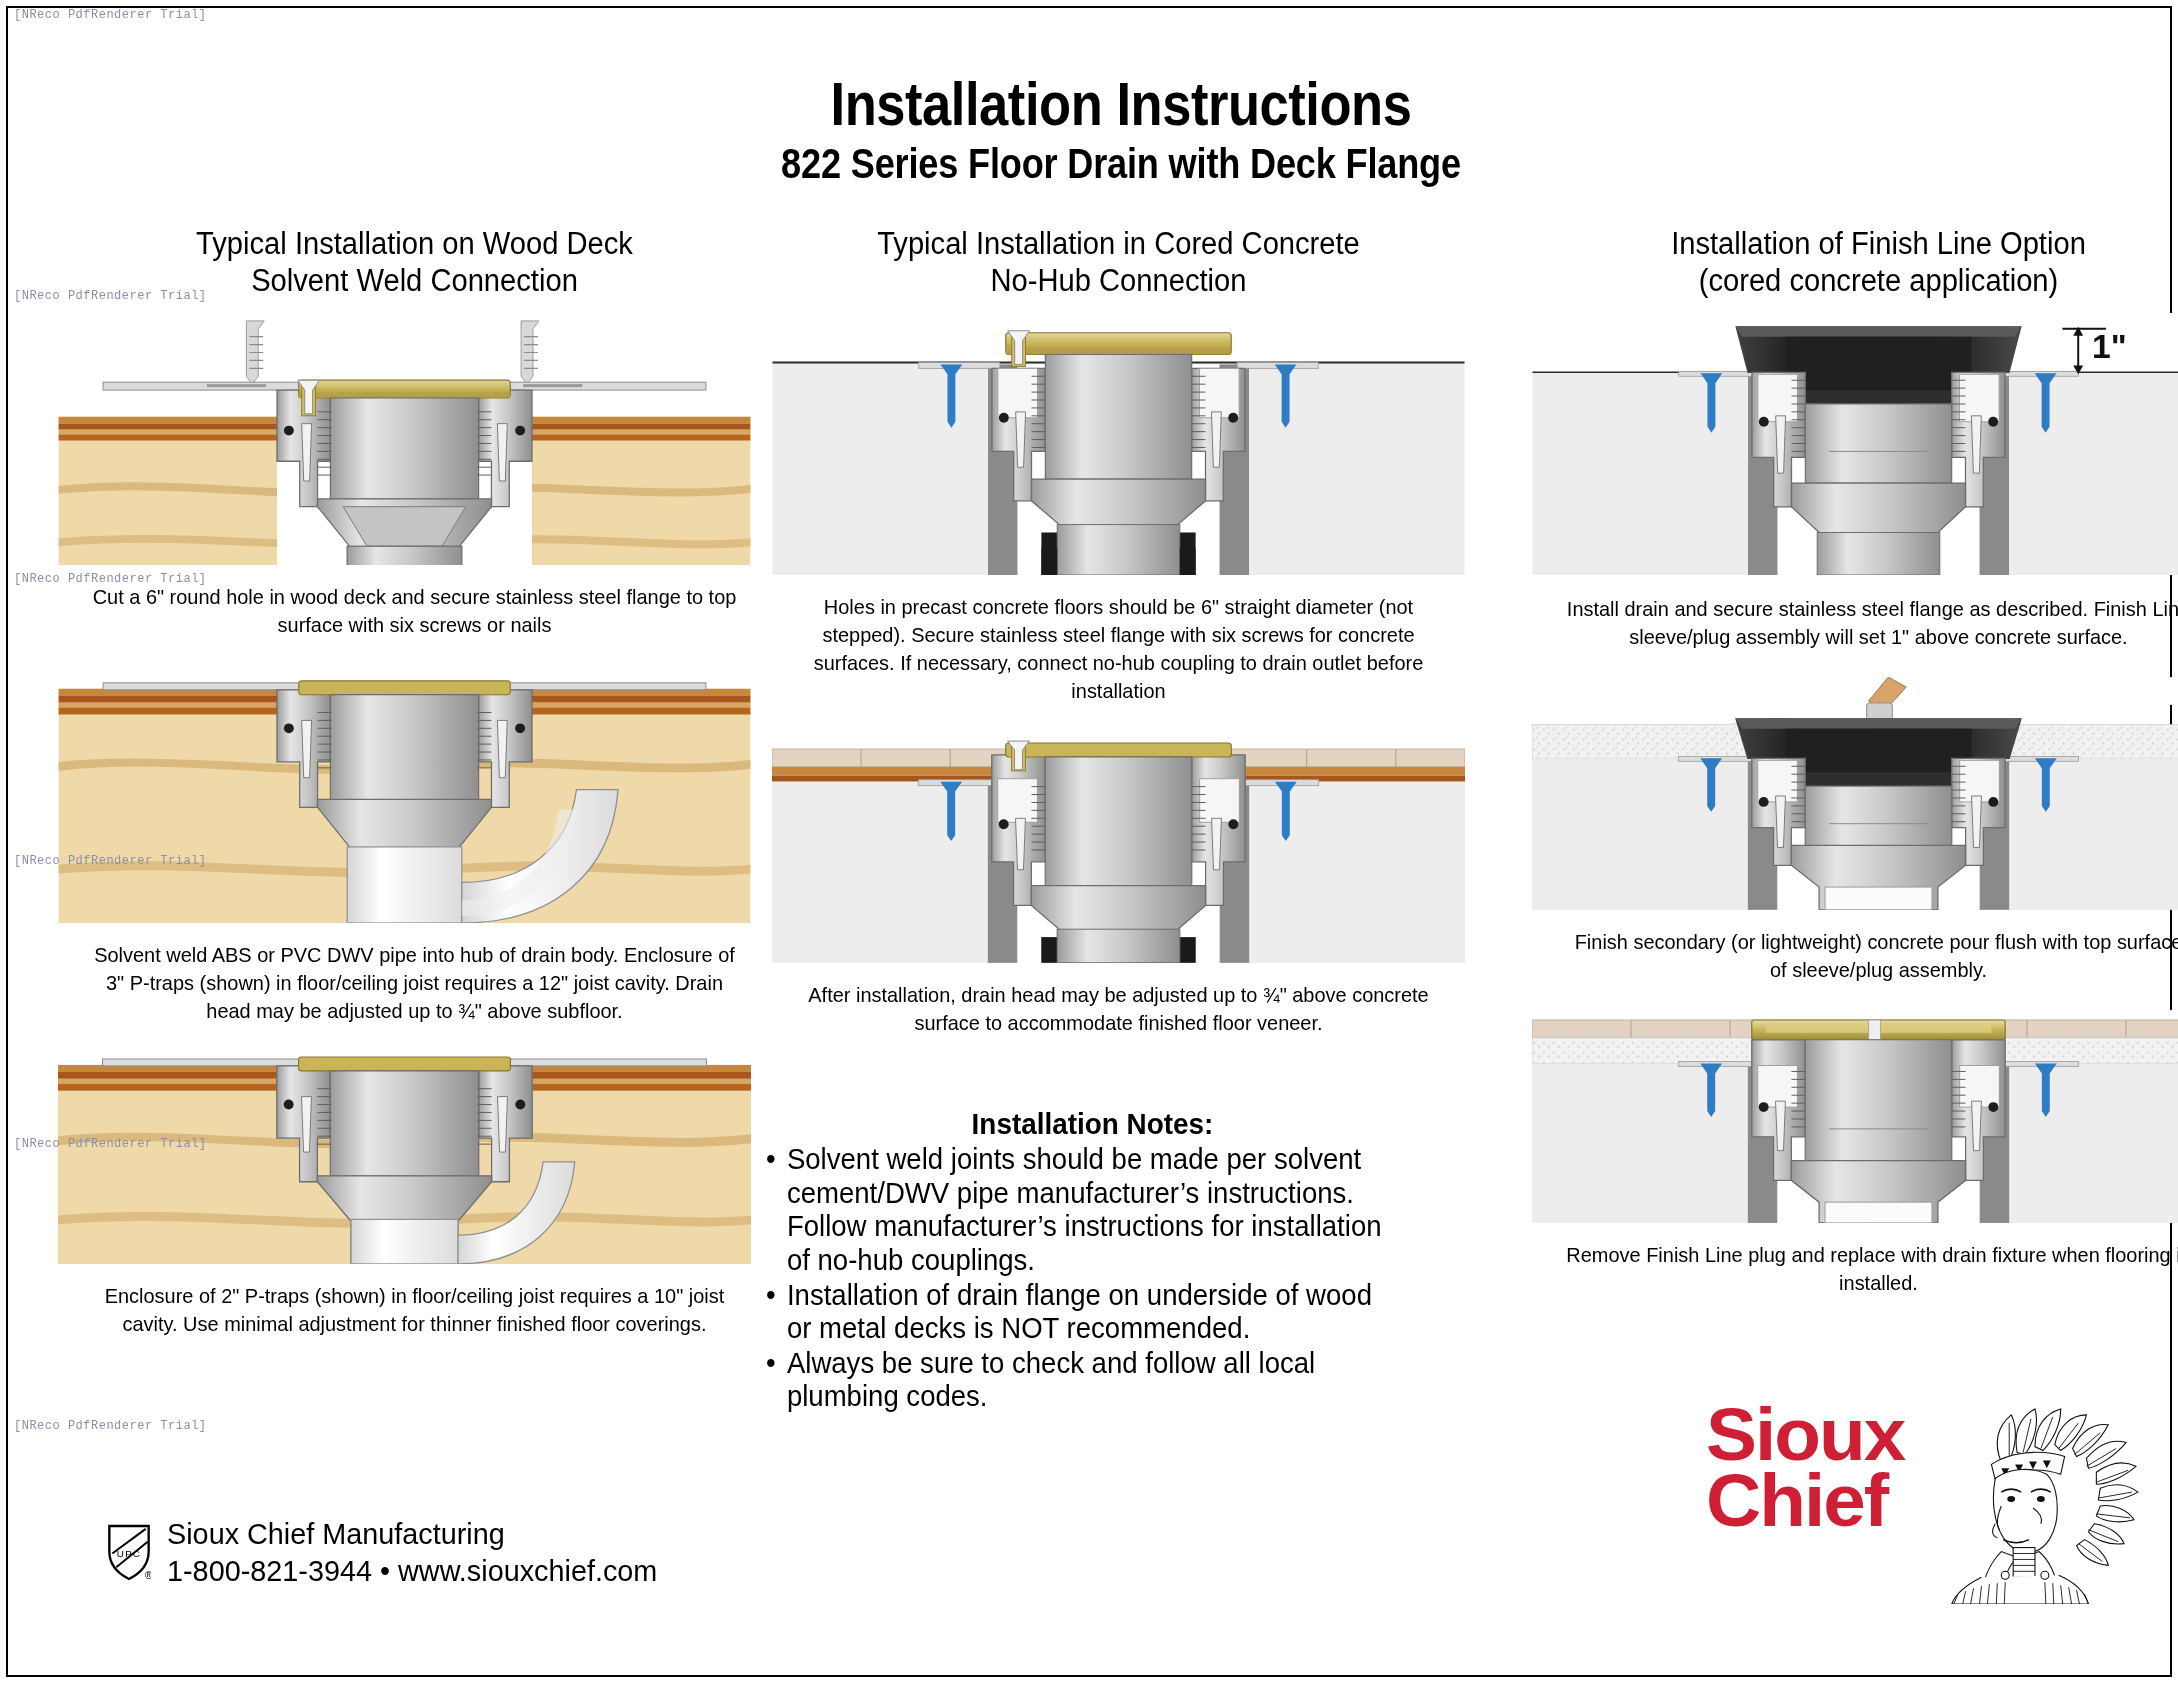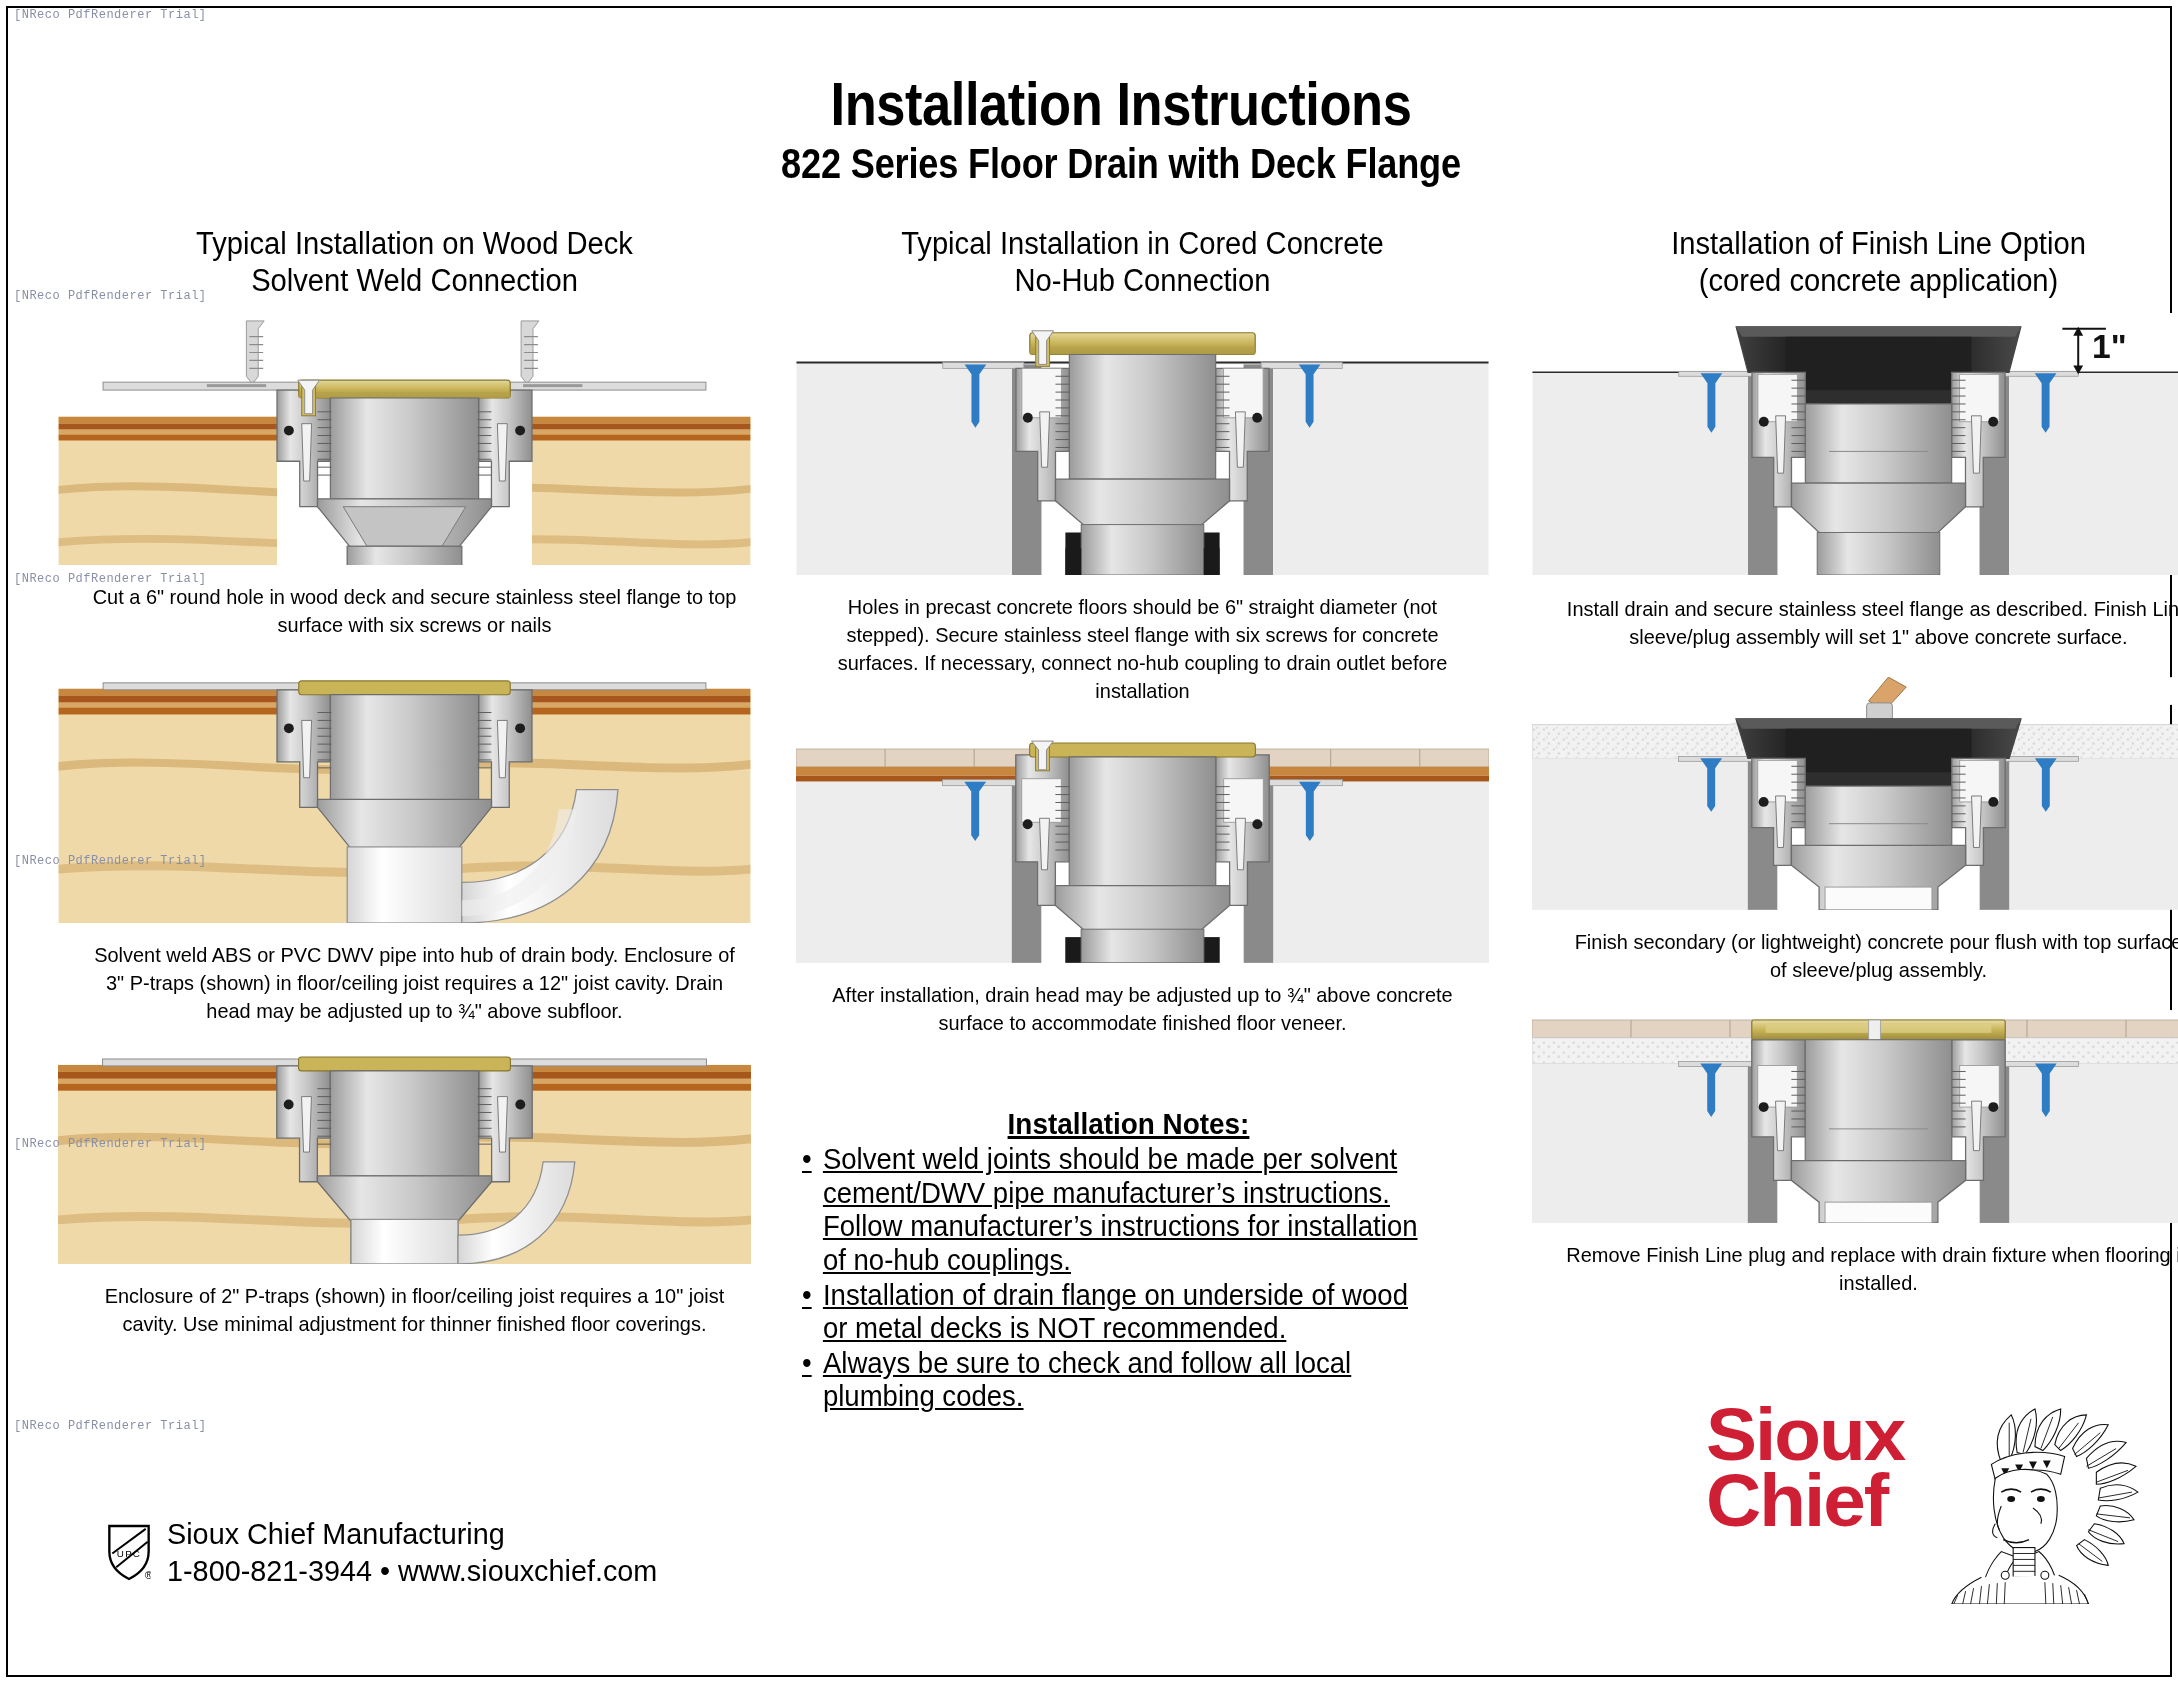--- a/index.html
+++ b/index.html
@@ -28,37 +28,37 @@
   }
   .sub-title {
     font-family: "Liberation Sans Narrow", "Liberation Sans", sans-serif;
     font-weight: bold; font-size: 42px; letter-spacing: -0.2px;
     transform: scaleX(0.86); line-height: 1.1; margin-top: 6px;
   }
 
   
   .col { position: absolute; top: 226px; }
   .col-1 { left: 58px;   width: 713px; }
-  .col-2 { left: 796px;  width: 693px; }
+  .col-2 { left: 772px;  width: 693px; }
   .col-3 { left: 1532px; width: 693px; }
 
   .col-head {
     text-align: center; font-size: 31px; line-height: 1.18;
     transform: scaleX(0.94); font-weight: 400;
   }
 
   .caption {
     text-align: center; font-size: 21px; line-height: 1.33;
     transform: scaleX(0.95); padding: 0 16px;
   }
 
   .fig { position: relative; }
 
   
-  .notes { position: absolute; left: 802px; top: 1107px; width: 653px; text-decoration: underline; }
+  .notes { position: absolute; left: 766px; top: 1107px; width: 653px; }
   .notes-title {
     text-align: center; font-weight: bold; font-size: 30px;
     font-family: "Liberation Sans Narrow","Liberation Sans",sans-serif;
     transform: scaleX(0.93); margin-bottom: 2px;
   }
   .note-item {
     display: flex; font-size: 29px; line-height: 1.16;
     transform: scaleX(0.95); transform-origin: left center;
     margin-bottom: 1px;
   }

